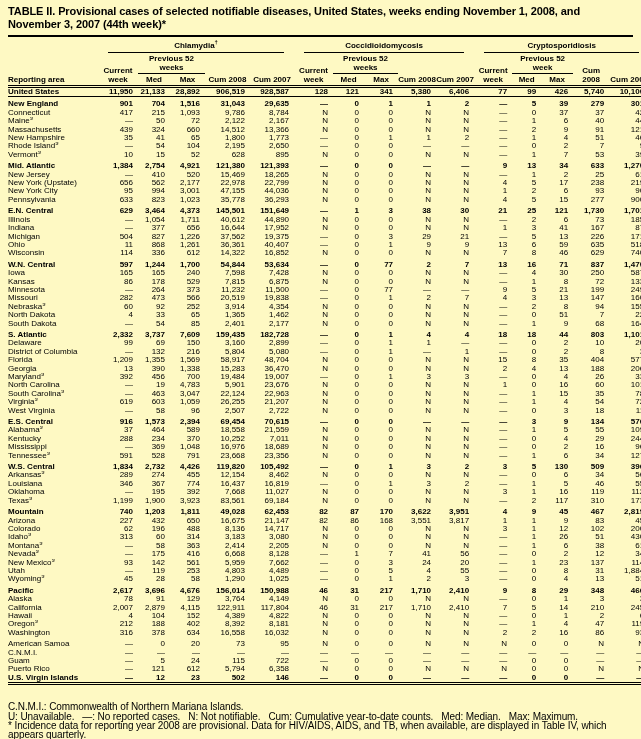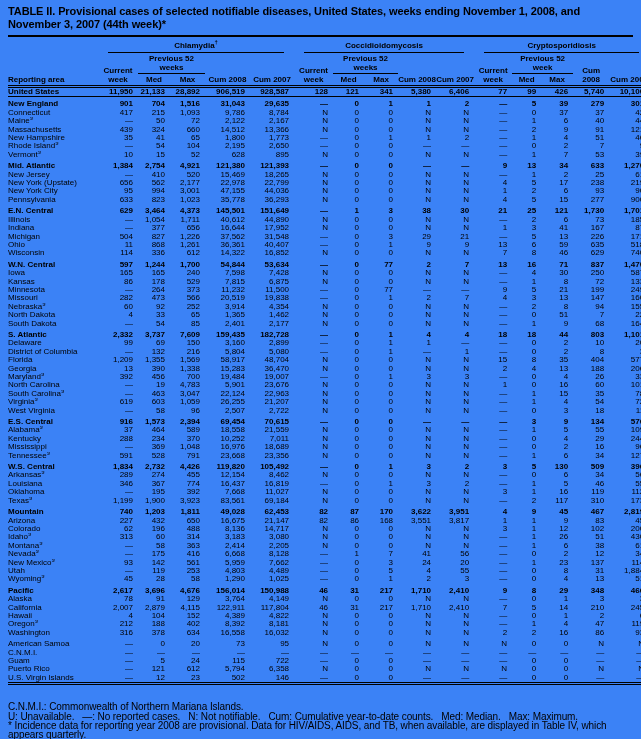--- a/index.html
+++ b/index.html
@@ -1,39 +1,39 @@
 <!DOCTYPE html>
 <html><head>
 <meta charset="utf-8">
 <style>
   html,body{margin:0;padding:0;background:#fff;}
   .page{
     width:641px;height:739px;box-sizing:border-box;
-    padding:5px 8px 0 8px;background:#3b82f6;color:#000;
+    padding:5px 8px 0 8px;background:#fef9c3;color:#000;
     font-family:"Liberation Sans", sans-serif;overflow:hidden;
   }
   .title{
     font-size:11px;font-weight:bold;line-height:13px;letter-spacing:-0.1px;
     border-bottom:2px solid #000;padding-bottom:4px;
   }
   table{width:100%;border-collapse:collapse;table-layout:fixed;margin-top:1px;}
   th{font-size:8px;font-weight:bold;line-height:9px;padding:0;vertical-align:bottom;}
   .area-h{text-align:left;vertical-align:bottom;padding-bottom:1px;}
   .th-disease{padding-top:3px;}
   .th-disease .rule{border-bottom:1px solid #000;margin:0 10px;padding-bottom:2px;text-align:center;white-space:nowrap;}
   .th-prev{padding-bottom:1px;}
   .th-prev .rule{border-bottom:1px solid #000;margin:0 0;padding:1px 0 1px 0;text-align:center;}
   .th-cw,.th-cum,.th-mm{text-align:center;padding-bottom:1px;margin-left:36px;}
   .hb{border-bottom:3px double #000;}
   tbody td{font-size:8px;line-height:8.4px;height:8.4px;padding:0;white-space:nowrap;}
   td.num{text-align:right;padding-right:5px;}
   td.area{text-align:left;overflow:hidden;}
   tr.bold td{font-weight:bold;}
   tr.us td{border-bottom:1px solid #000;margin-left:48px;}
-  tr.last td{border-bottom:3px double #000;}
+  tr.last td{border-bottom:3px double #000;font-weight:bold;}
   tr.gap td{height:3px;line-height:3px;font-size:1px;}
   sup{font-size:6px;line-height:0;vertical-align:super;}
   .footnotes{margin-top:17px;font-size:10px;line-height:9.4px;letter-spacing:-0.1px;}
 </style>
 </head>
 <body>
 
 <div class="page">
   <div class="title">TABLE II. Provisional cases of selected notifiable diseases, United States, weeks ending November 1, 2008, and November 3, 2007 (44th week)*</div>
 
@@ -395,21 +395,21 @@
           <td class="num">41</td>
           <td class="num">167</td>
           <td class="num">87</td>
         </tr>
         <tr>
           <td class="area">Michigan</td>
           <td class="num">504</td>
           <td class="num">827</td>
           <td class="num">1,226</td>
           <td class="num">37,562</td>
-          <td class="num">31,548</td>
+          <td class="num">19,375</td>
           <td class="num">—</td>
           <td class="num">0</td>
           <td class="num">3</td>
           <td class="num">29</td>
           <td class="num">21</td>
           <td class="num">—</td>
           <td class="num">5</td>
           <td class="num">13</td>
           <td class="num">226</td>
           <td class="num">171</td>

